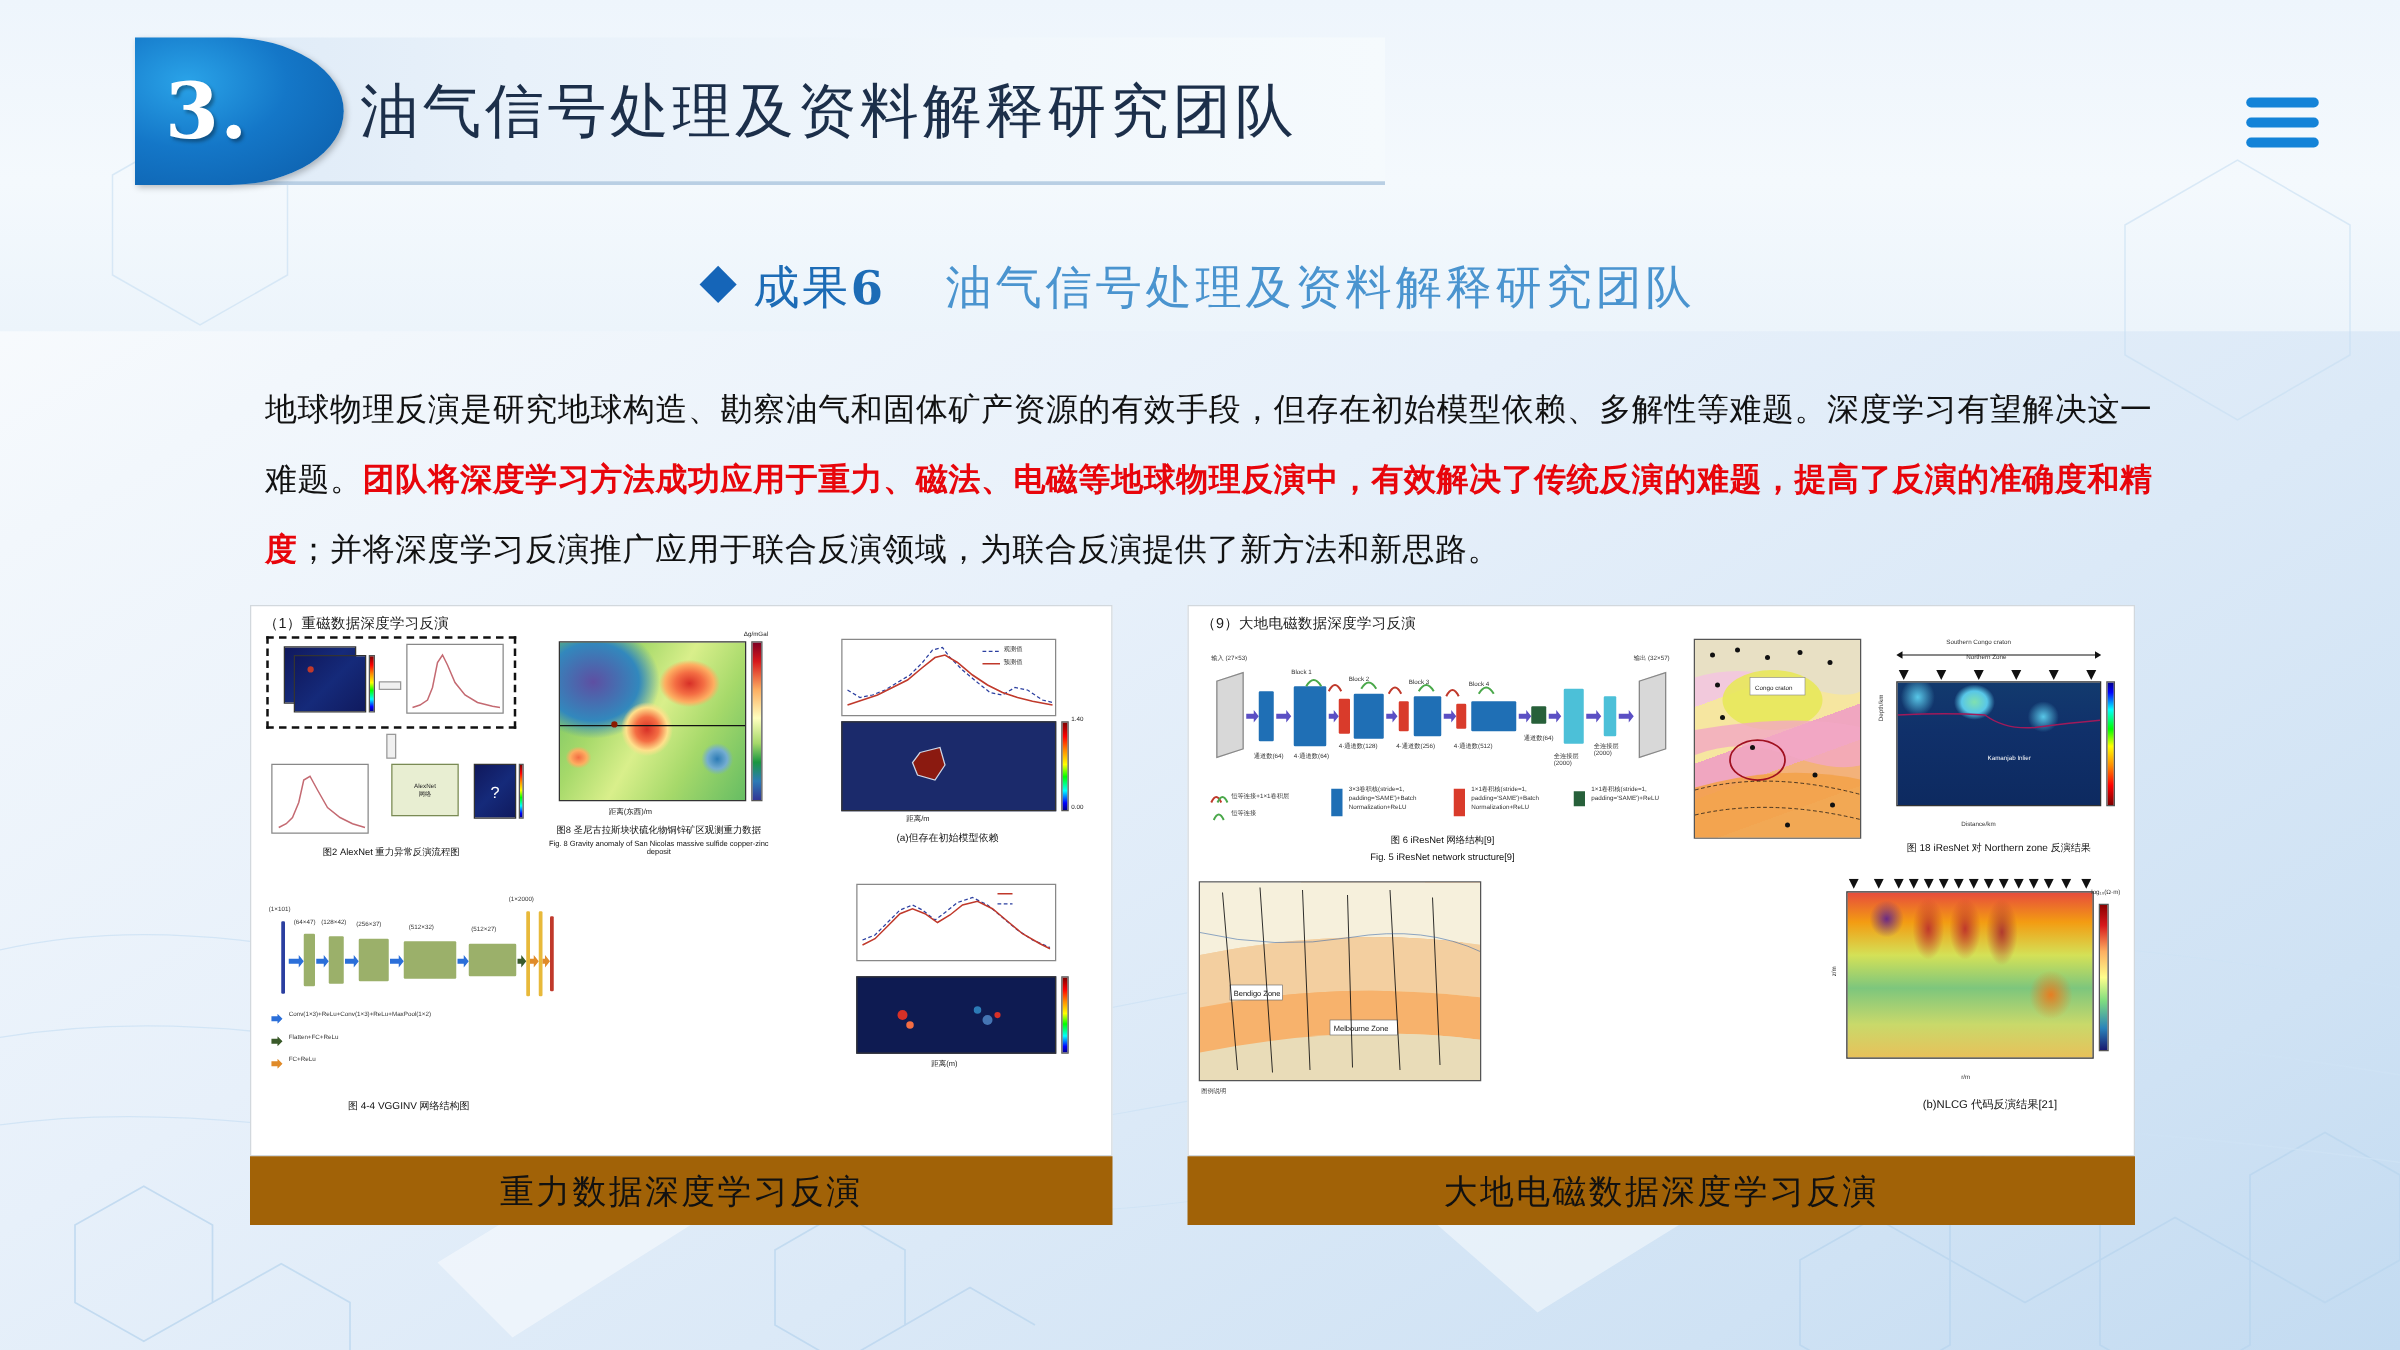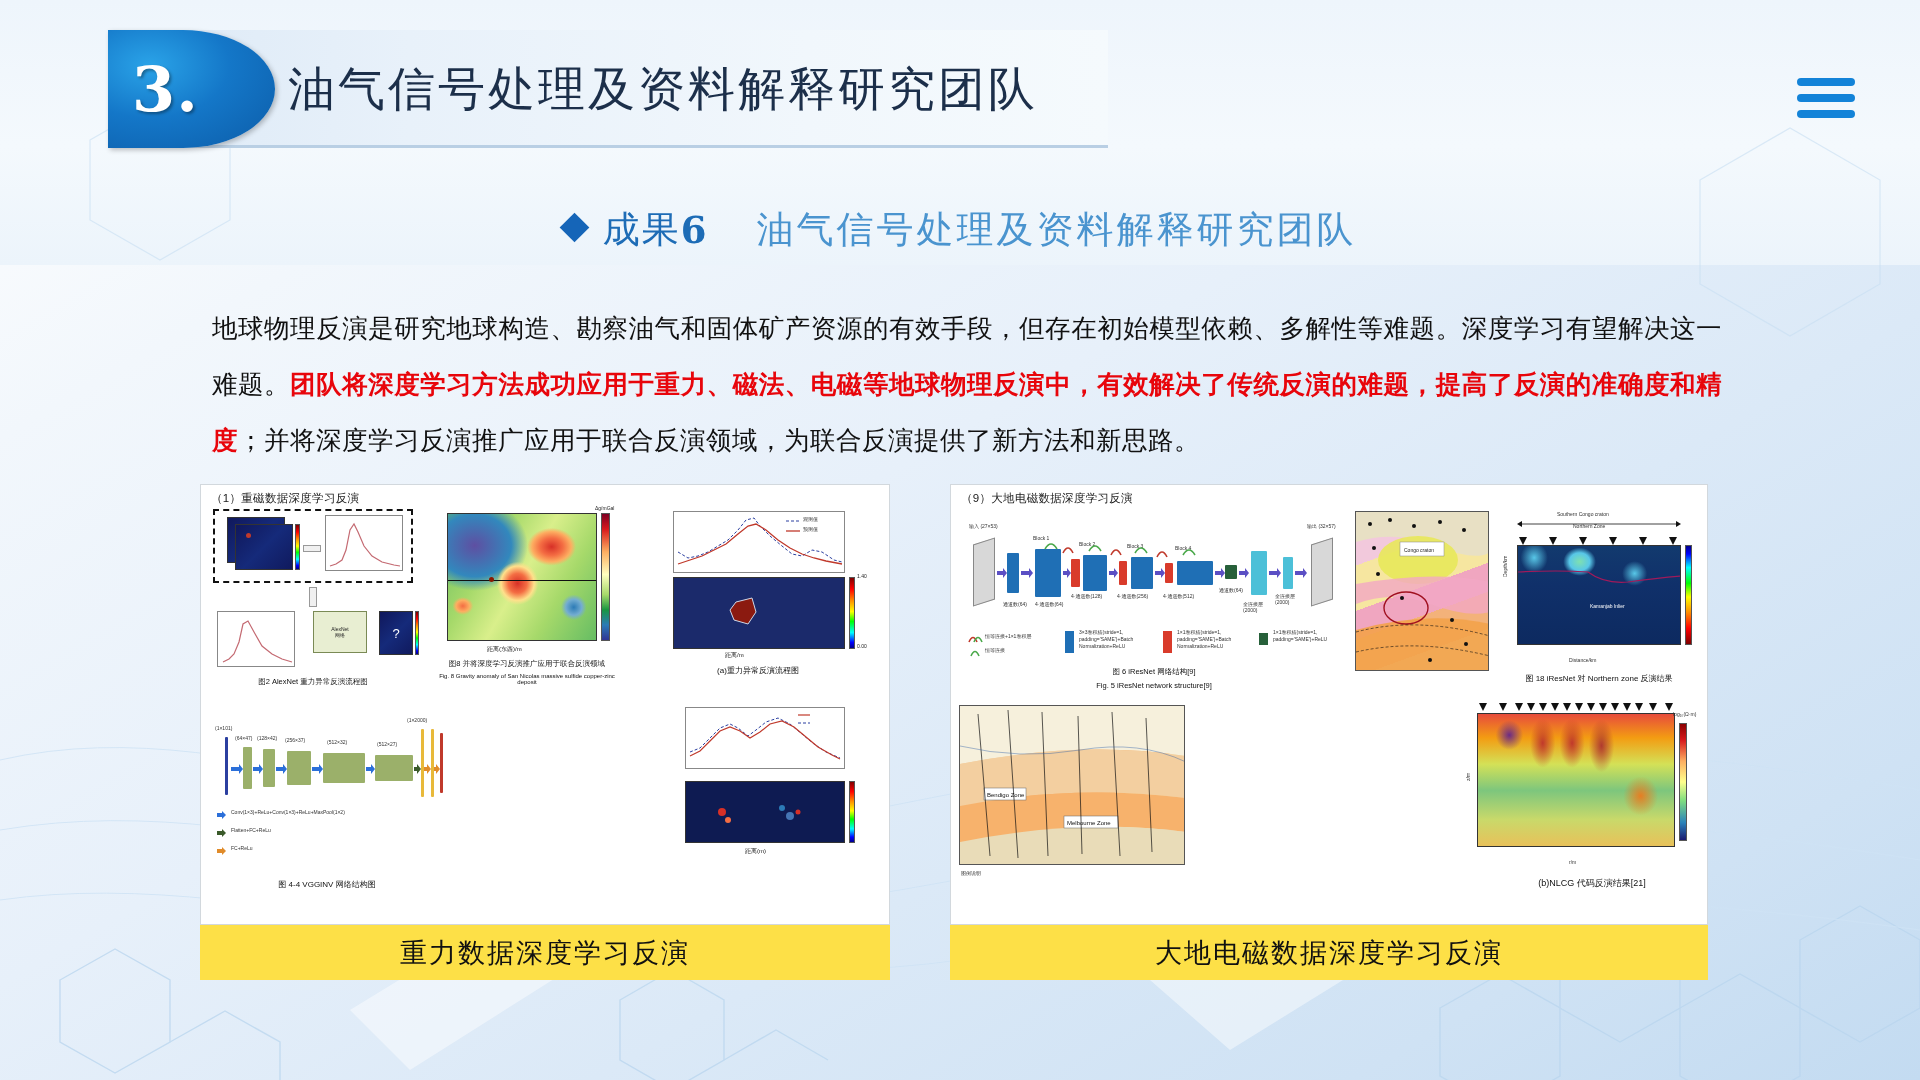--- a/index.html
+++ b/index.html
@@ -60,21 +60,21 @@
   }
   .bodytext b { color: #e8050b; font-weight: bold; }
   
   .panel { position: absolute; background: #ffffff; border: 1px solid #d2d8dd; }
   #panel-left  { left: 200px;  top: 484px; width: 690px;  height: 441px; }
   #panel-right { left: 950px;  top: 484px; width: 758px;  height: 441px; }
   .panel-tag {
     position: absolute; left: 10px; top: 6px; font-size: 11.5px; color: #1a1a1a; letter-spacing: .3px;
   }
   .caption {
-    position: absolute; background: #fde047; color: #111; font-size: 27px;
+    position: absolute; background: #a16207; color: #111; font-size: 27px;
     display: flex; align-items: center; justify-content: center; letter-spacing: 2px;
   }
   #cap-left  { left: 200px; top: 925px; width: 690px; height: 55px; }
   #cap-right { left: 950px; top: 925px; width: 758px; height: 55px; }
   
   .fig { position: absolute; }
   .fig-cap { position: absolute; width: 100%; text-align: center; font-size: 7.5px; color: #111; }
   .ax-lbl { position: absolute; font-size: 6px; color: #222; }
   .tiny { font-size: 5px; color: #333; }
   
@@ -221,21 +221,21 @@
   </div>
 
   <div class="fig" style="left:228px; top:22px; width:196px; height:185px;">
     <div class="contour" style="left:18px; top:6px; width:150px; height:128px;">
       <div style="position:absolute;left:0;top:52%;width:100%;height:1.5px;background:#111;"></div>
       <div style="position:absolute;left:28%;top:50%;width:5px;height:5px;background:#8b1a00;border-radius:50%;"></div>
     </div>
     <div class="cbar" style="left:172px; top:6px; height:128px;"></div>
     <div class="ax-lbl" style="left:166px; top:-2px; font-size:5px;">Δg/mGal</div>
     <div class="ax-lbl" style="left:58px; top:138px;">距离(东西)/m</div>
-    <div class="fig-cap" style="left:0; top:152px;">图8  并将深度学习反演推广应用于联合反演领域</div>
+    <div class="fig-cap" style="left:0; top:152px;">图8  圣尼古拉斯块状硫化物铜锌矿区观测重力数据</div>
     <div class="fig-cap" style="left:0; top:166px; font-size:6px;">Fig. 8  Gravity anomaly of San Nicolas massive sulfide copper-zinc deposit</div>
   </div>
 
   <div class="fig" style="left:432px; top:22px; width:250px; height:185px;">
     <div class="curvebox" style="left:40px; top:4px; width:172px; height:62px;">
       <svg width="172" height="62" viewBox="0 0 172 62">
         <polyline points="4,40 14,46 24,44 34,40 44,34 54,28 64,18 72,8 80,6 86,14 96,24 108,34 118,42 128,44 138,38 148,40 160,48 168,50" fill="none" stroke="#2b3fa0" stroke-width="1" stroke-dasharray="3,2"></polyline>
         <polyline points="4,52 16,48 28,44 40,38 52,32 64,22 74,14 82,12 92,18 104,28 116,36 128,42 140,46 152,49 168,52" fill="none" stroke="#c0392b" stroke-width="1.3"></polyline>
         <line x1="112" y1="9" x2="126" y2="9" stroke="#2b3fa0" stroke-width="1" stroke-dasharray="3,2"></line>
         <line x1="112" y1="19" x2="126" y2="19" stroke="#c0392b" stroke-width="1.3"></line>
@@ -245,21 +245,21 @@
     </div>
     <div style="position:absolute;left:40px;top:70px;width:172px;height:72px;background:#1b2a6b;border:1px solid #333;">
       <svg width="172" height="72" viewBox="0 0 172 72">
         <path d="M62 24 L78 20 L82 34 L74 46 L60 42 L56 32 Z" fill="#8b1a10" stroke="#cfd8e8" stroke-width="1"></path>
       </svg>
     </div>
     <div class="cbar cbar-jet" style="left:216px; top:70px; height:72px; width:6px;"></div>
     <div class="ax-lbl" style="left:224px; top:66px; font-size:5px;">1.40</div>
     <div class="ax-lbl" style="left:224px; top:136px; font-size:5px;">0.00</div>
     <div class="ax-lbl" style="left:92px; top:144px;">距离/m</div>
-    <div class="fig-cap" style="left:0; top:158px; font-size:8px;">(a)重力异常反演流程图</div>
+    <div class="fig-cap" style="left:0; top:158px; font-size:8px;">(a)但存在初始模型依赖</div>
   </div>
 
   <div class="fig" style="left:8px; top:218px; width:236px; height:200px;">
     <div class="nblock" style="left:16px; top:34px; width:3px; height:58px; background:#2b3fa0;"></div>
     <div class="tiny" style="position:absolute;left:6px;top:22px;">(1×101)</div>
     <div class="nblock" style="left:34px; top:44px; width:9px; height:42px; background:#9bb06a;"></div>
     <div class="tiny" style="position:absolute;left:26px;top:32px;">(64×47)</div>
     <div class="nblock" style="left:54px; top:46px; width:12px; height:38px; background:#9bb06a;"></div>
     <div class="tiny" style="position:absolute;left:48px;top:32px;">(128×42)</div>
     <div class="nblock" style="left:78px; top:48px; width:24px; height:34px; background:#9bb06a;"></div>

